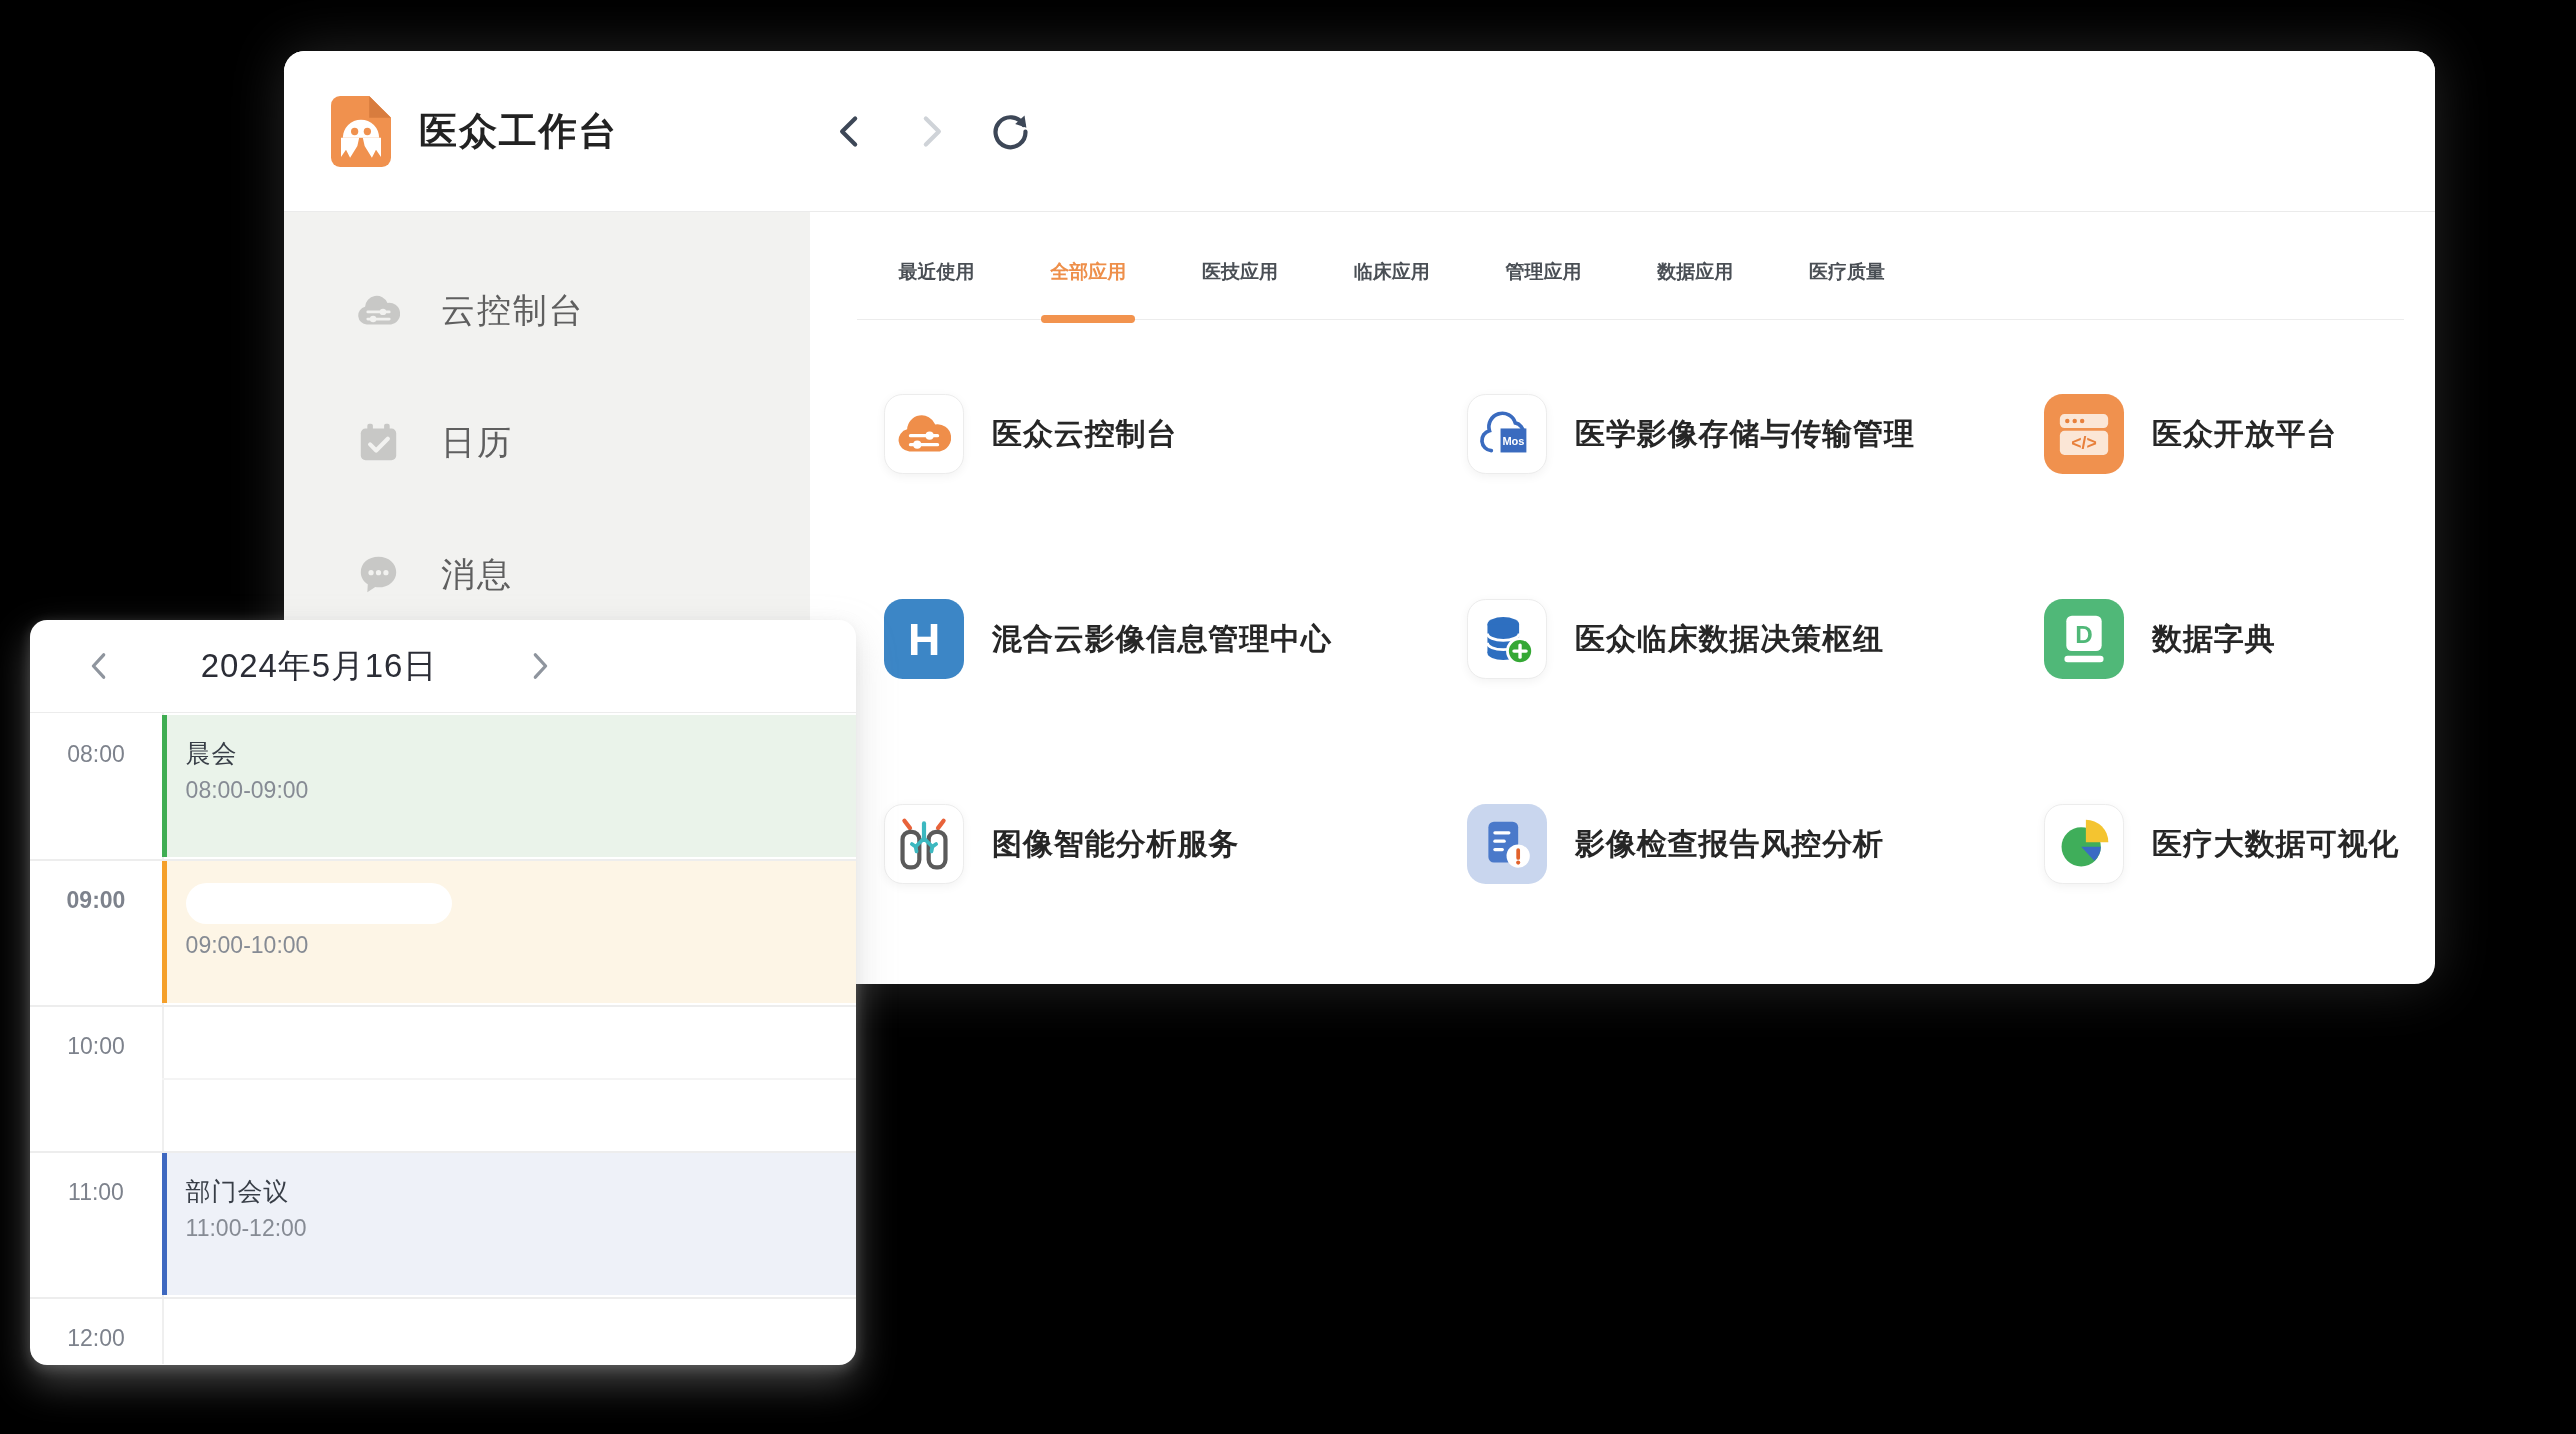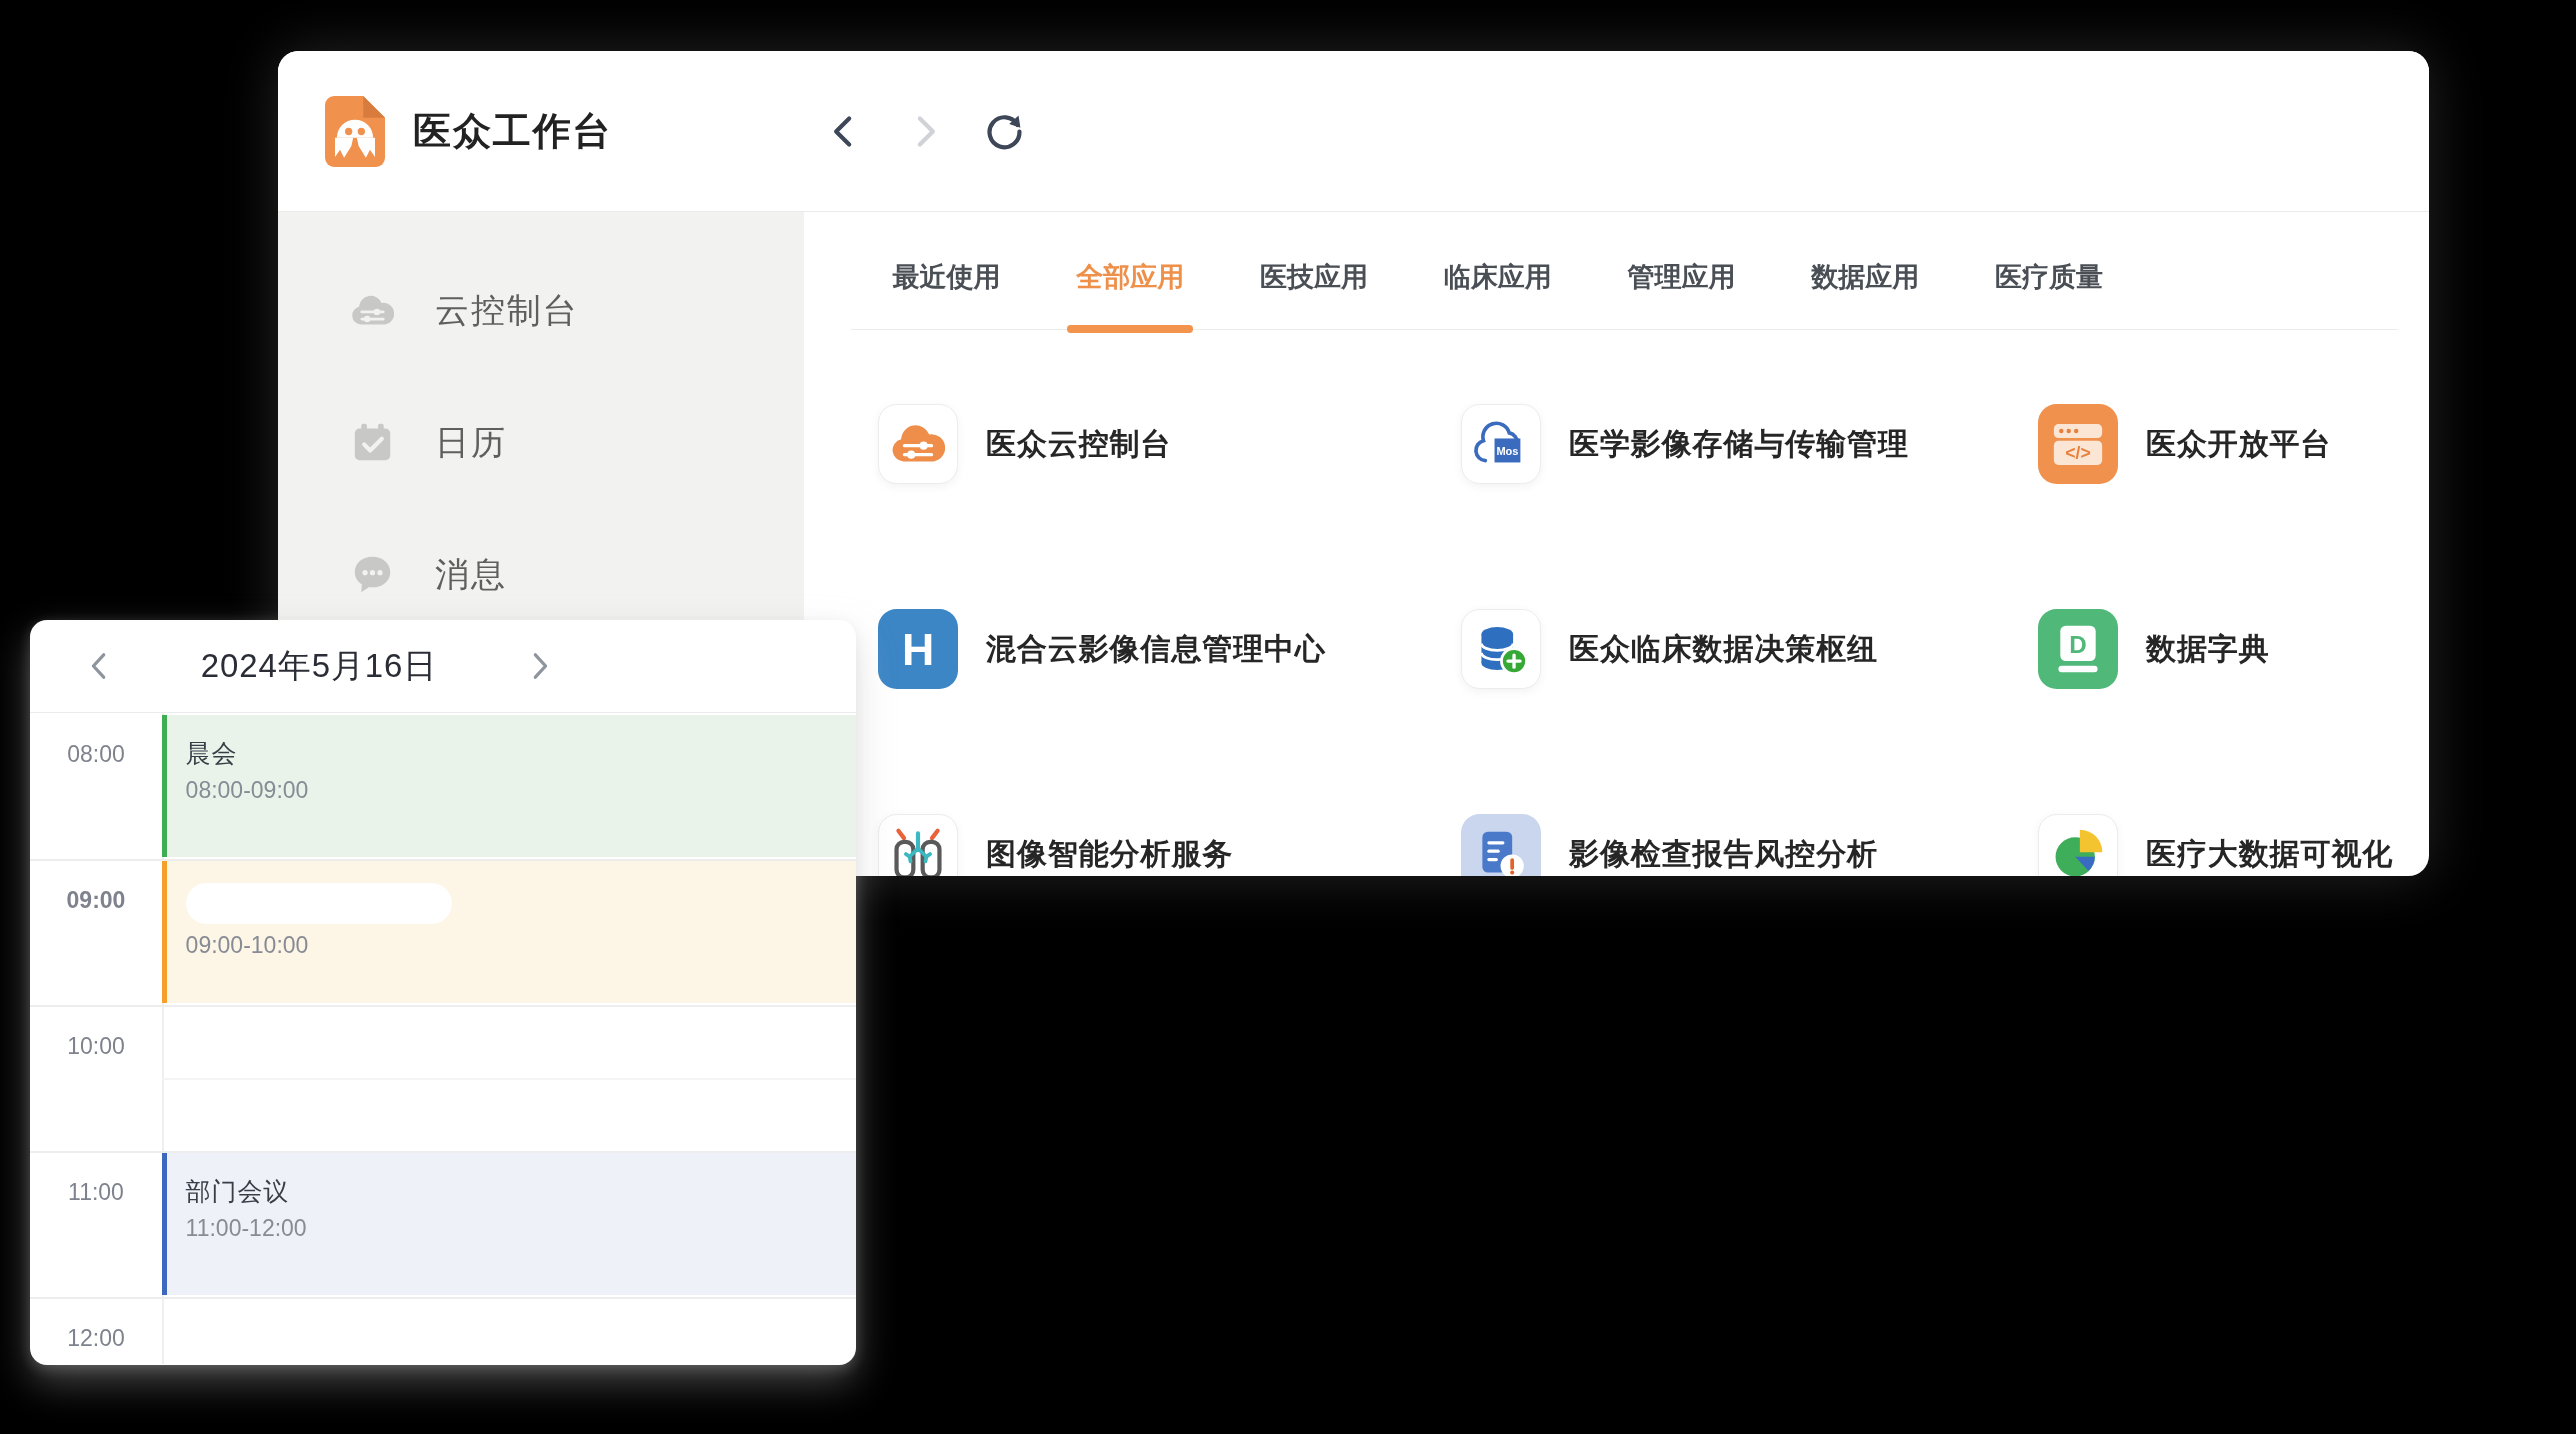--- a/index.html
+++ b/index.html
@@ -1,37 +1,37 @@
 <!DOCTYPE html>
 <html style="font-size:15px"><head>
 <meta charset="utf-8">
 <style>
   html,body{margin:0;padding:0;background:#000;width:2576px;height:1434px;overflow:hidden;
     font-family:"Liberation Sans","DejaVu Sans",sans-serif;}
   .stage{position:relative;width:2576px;height:1434px;background:#000;}
 
   
-  .app-window{position:absolute;left:278px;top:51px;width:2151px;height:825px;background:#fff;
+  .app-window{position:absolute;left:284px;top:51px;width:2151px;height:933px;background:#fff;
     border-radius:20.5px;overflow:hidden;box-shadow:0 0 56px rgba(210,210,210,.18);}
   .win-header{position:relative;height:161px;background:#fff;border-bottom:1.9px solid #ebebeb;
     display:flex;align-items:center;padding-left:47px;box-sizing:border-box;}
   .logo{width:60px;height:71px;flex:none;}
   .win-title{margin-left:28px;font-size:38px;font-weight:700;color:#222;letter-spacing:1.9px;}
   .nav-group{position:absolute;left:544px;top:0;height:161px;display:flex;align-items:center;gap:35px;}
   .nav-btn{width:45px;height:45px;display:flex;align-items:center;justify-content:center;cursor:pointer;}
 
   .win-body{display:flex;height:812px;}
   .sidebar{width:526px;flex:none;background:#f2f2f0;padding-top:63px;box-sizing:border-box;}
   .side-item{height:71px;margin-bottom:61px;display:flex;align-items:center;padding-left:73px;cursor:pointer;}
   .side-item .s-icon{width:43px;height:43px;flex:none;display:flex;align-items:center;justify-content:center;}
   .side-item .s-label{margin-left:41px;font-size:34px;color:#5f5f5f;font-weight:500;letter-spacing:1.9px;}
 
   .content{flex:1;padding:0 31px 0 47px;box-sizing:border-box;}
   .tabs{display:flex;gap:61px;padding:47px 0 0 34px;border-bottom:1.9px solid #ececec;}
-  .tab{position:relative;font-size:27px;font-weight:600;color:#4a4f55;padding:0 7.4px 34px 7.4px;cursor:pointer;white-space:nowrap;text-align:right;}
+  .tab{position:relative;font-size:19px;font-weight:600;color:#4a4f55;padding:0 7.4px 34px 7.4px;cursor:pointer;white-space:nowrap;text-align:right;}
   .tab.active{color:#ee8f4a;}
   .tab.active::after{content:"";position:absolute;left:-1.9px;right:-1.9px;bottom:-3.7px;height:7.4px;border-radius:3.7px;background:#f2934e;}
 
   .app-grid{display:grid;grid-template-columns:583px 577px auto;row-gap:125px;margin:74px 0 0 27px;}
   .app-cell{display:flex;align-items:center;cursor:pointer;}
   .tile{width:80px;height:80px;border-radius:18.6px;flex:none;display:flex;align-items:center;justify-content:center;box-sizing:border-box;text-align:right;}
   .tile.white{background:#fff;border:1.9px solid #ececec;box-shadow:0 2.8px 9.3px rgba(0,0,0,.05);}
   .app-label{margin-left:28px;font-size:30px;font-weight:600;color:#262626;letter-spacing:0.9px;}
 
   

